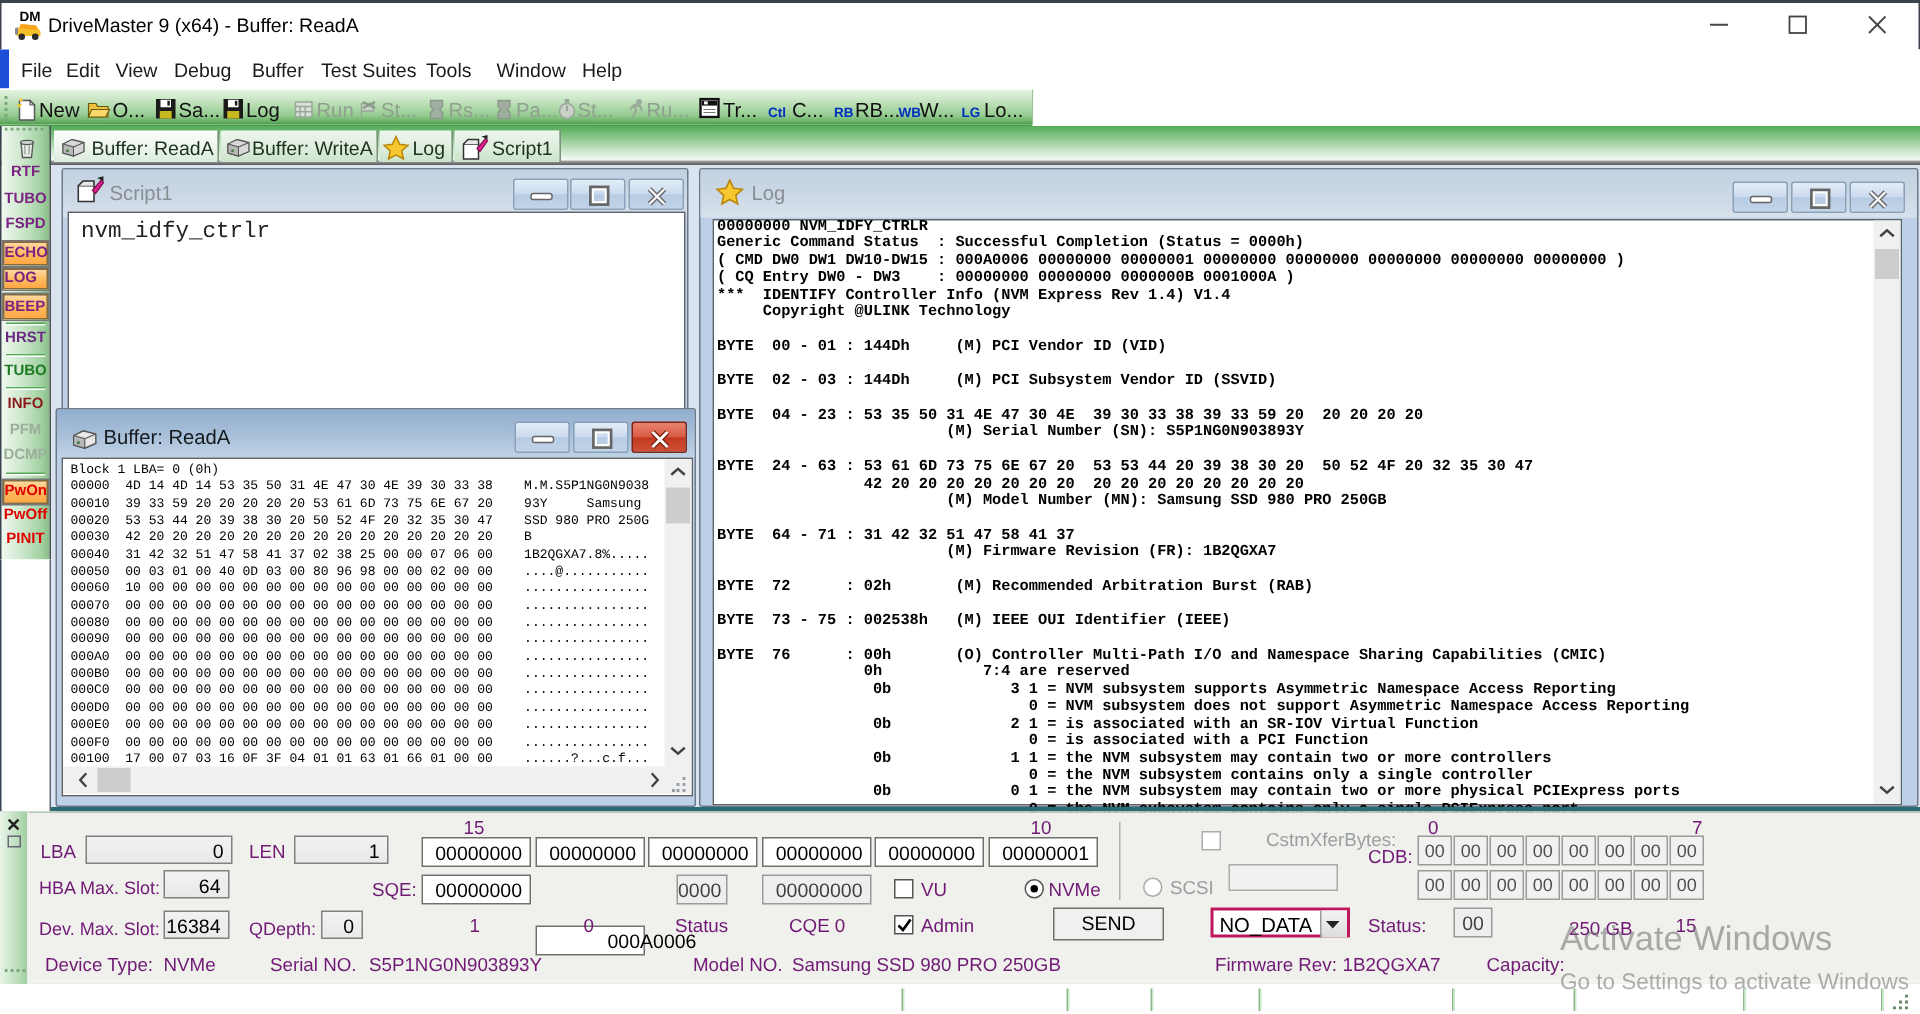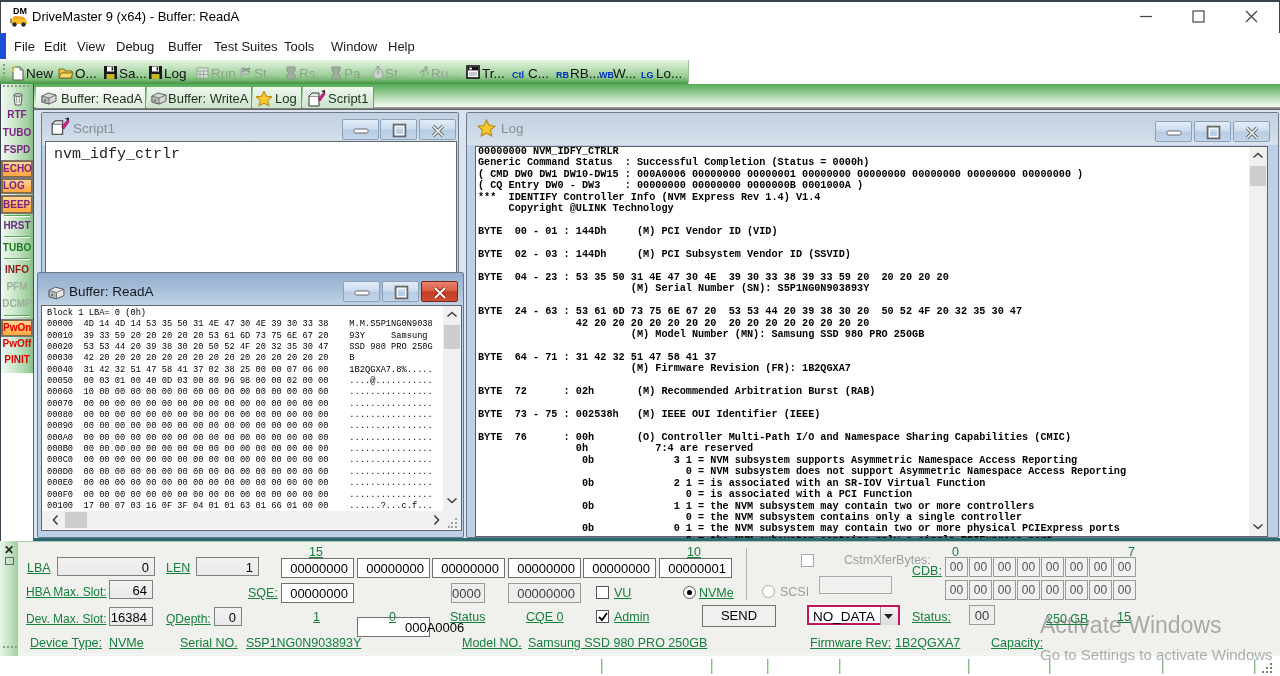--- a/index.html
+++ b/index.html
@@ -52,21 +52,21 @@
 
 pre.mono { font-family:"Liberation Mono",monospace; position:absolute; }
 
 
 .sb-track { position:absolute; background:#f0f0f0; }
 .sb-thumb { position:absolute; background:#cdcdcd; }
 
 
 #bpanel { left:0; top:541px; width:1280px; height:115px; background:#f0f0ed; border-top:1px solid #b5c5b5; }
 #bpanel-strip { left:0; top:541px; width:19px; height:115px; background:linear-gradient(90deg,#e8f5e8 0%,#bfe0bf 60%,#a0d0a0 100%); border-right:1px solid #e8f0e8; }
-.lbl { position:absolute; font-size:12.5px; color:#15803d; white-space:nowrap;text-decoration:underline; }
+.lbl { position:absolute; font-size:12.5px; color:#701a75; white-space:nowrap; }
 .lblg { position:absolute; font-size:12.5px; color:#9aa0a0; white-space:nowrap; }
 .fld { position:absolute; border:1px solid #808080; background:linear-gradient(180deg,#f2f2f2,#e9e9e9); font-size:13px; color:#000; text-align:right; padding-right:5px; padding-top:2px; }
 .fldw { position:absolute; border:1px solid #707070; background:#fff; font-size:13px; color:#000; text-align:right; padding-right:5px; padding-top:2px; }
 .fldd { position:absolute; border:1px solid #9a9a9a; background:#eeeeee; font-size:13px; color:#404040; text-align:right; padding-right:5px; padding-top:2px; }
 .cdbcell { position:absolute; width:23px; height:20px; border:1px solid #9a9a9a; background:#f1f1f0; font-size:12px; color:#505050; text-align:center; line-height:18px; }
 .cbx { position:absolute; width:13px; height:13px; border:1px solid #555; background:#fff; }
 .rad { position:absolute; width:13px; height:13px; border:1px solid #555; border-radius:50%; background:#fff; }
 
 
 #statusbar { left:0; top:655px; width:1280px; height:21px; background:linear-gradient(180deg,#a6d3a6 0%,#a2d0a2 75%,#84c084 95%,#77b977 100%); border-top:3px solid #55855a; }

